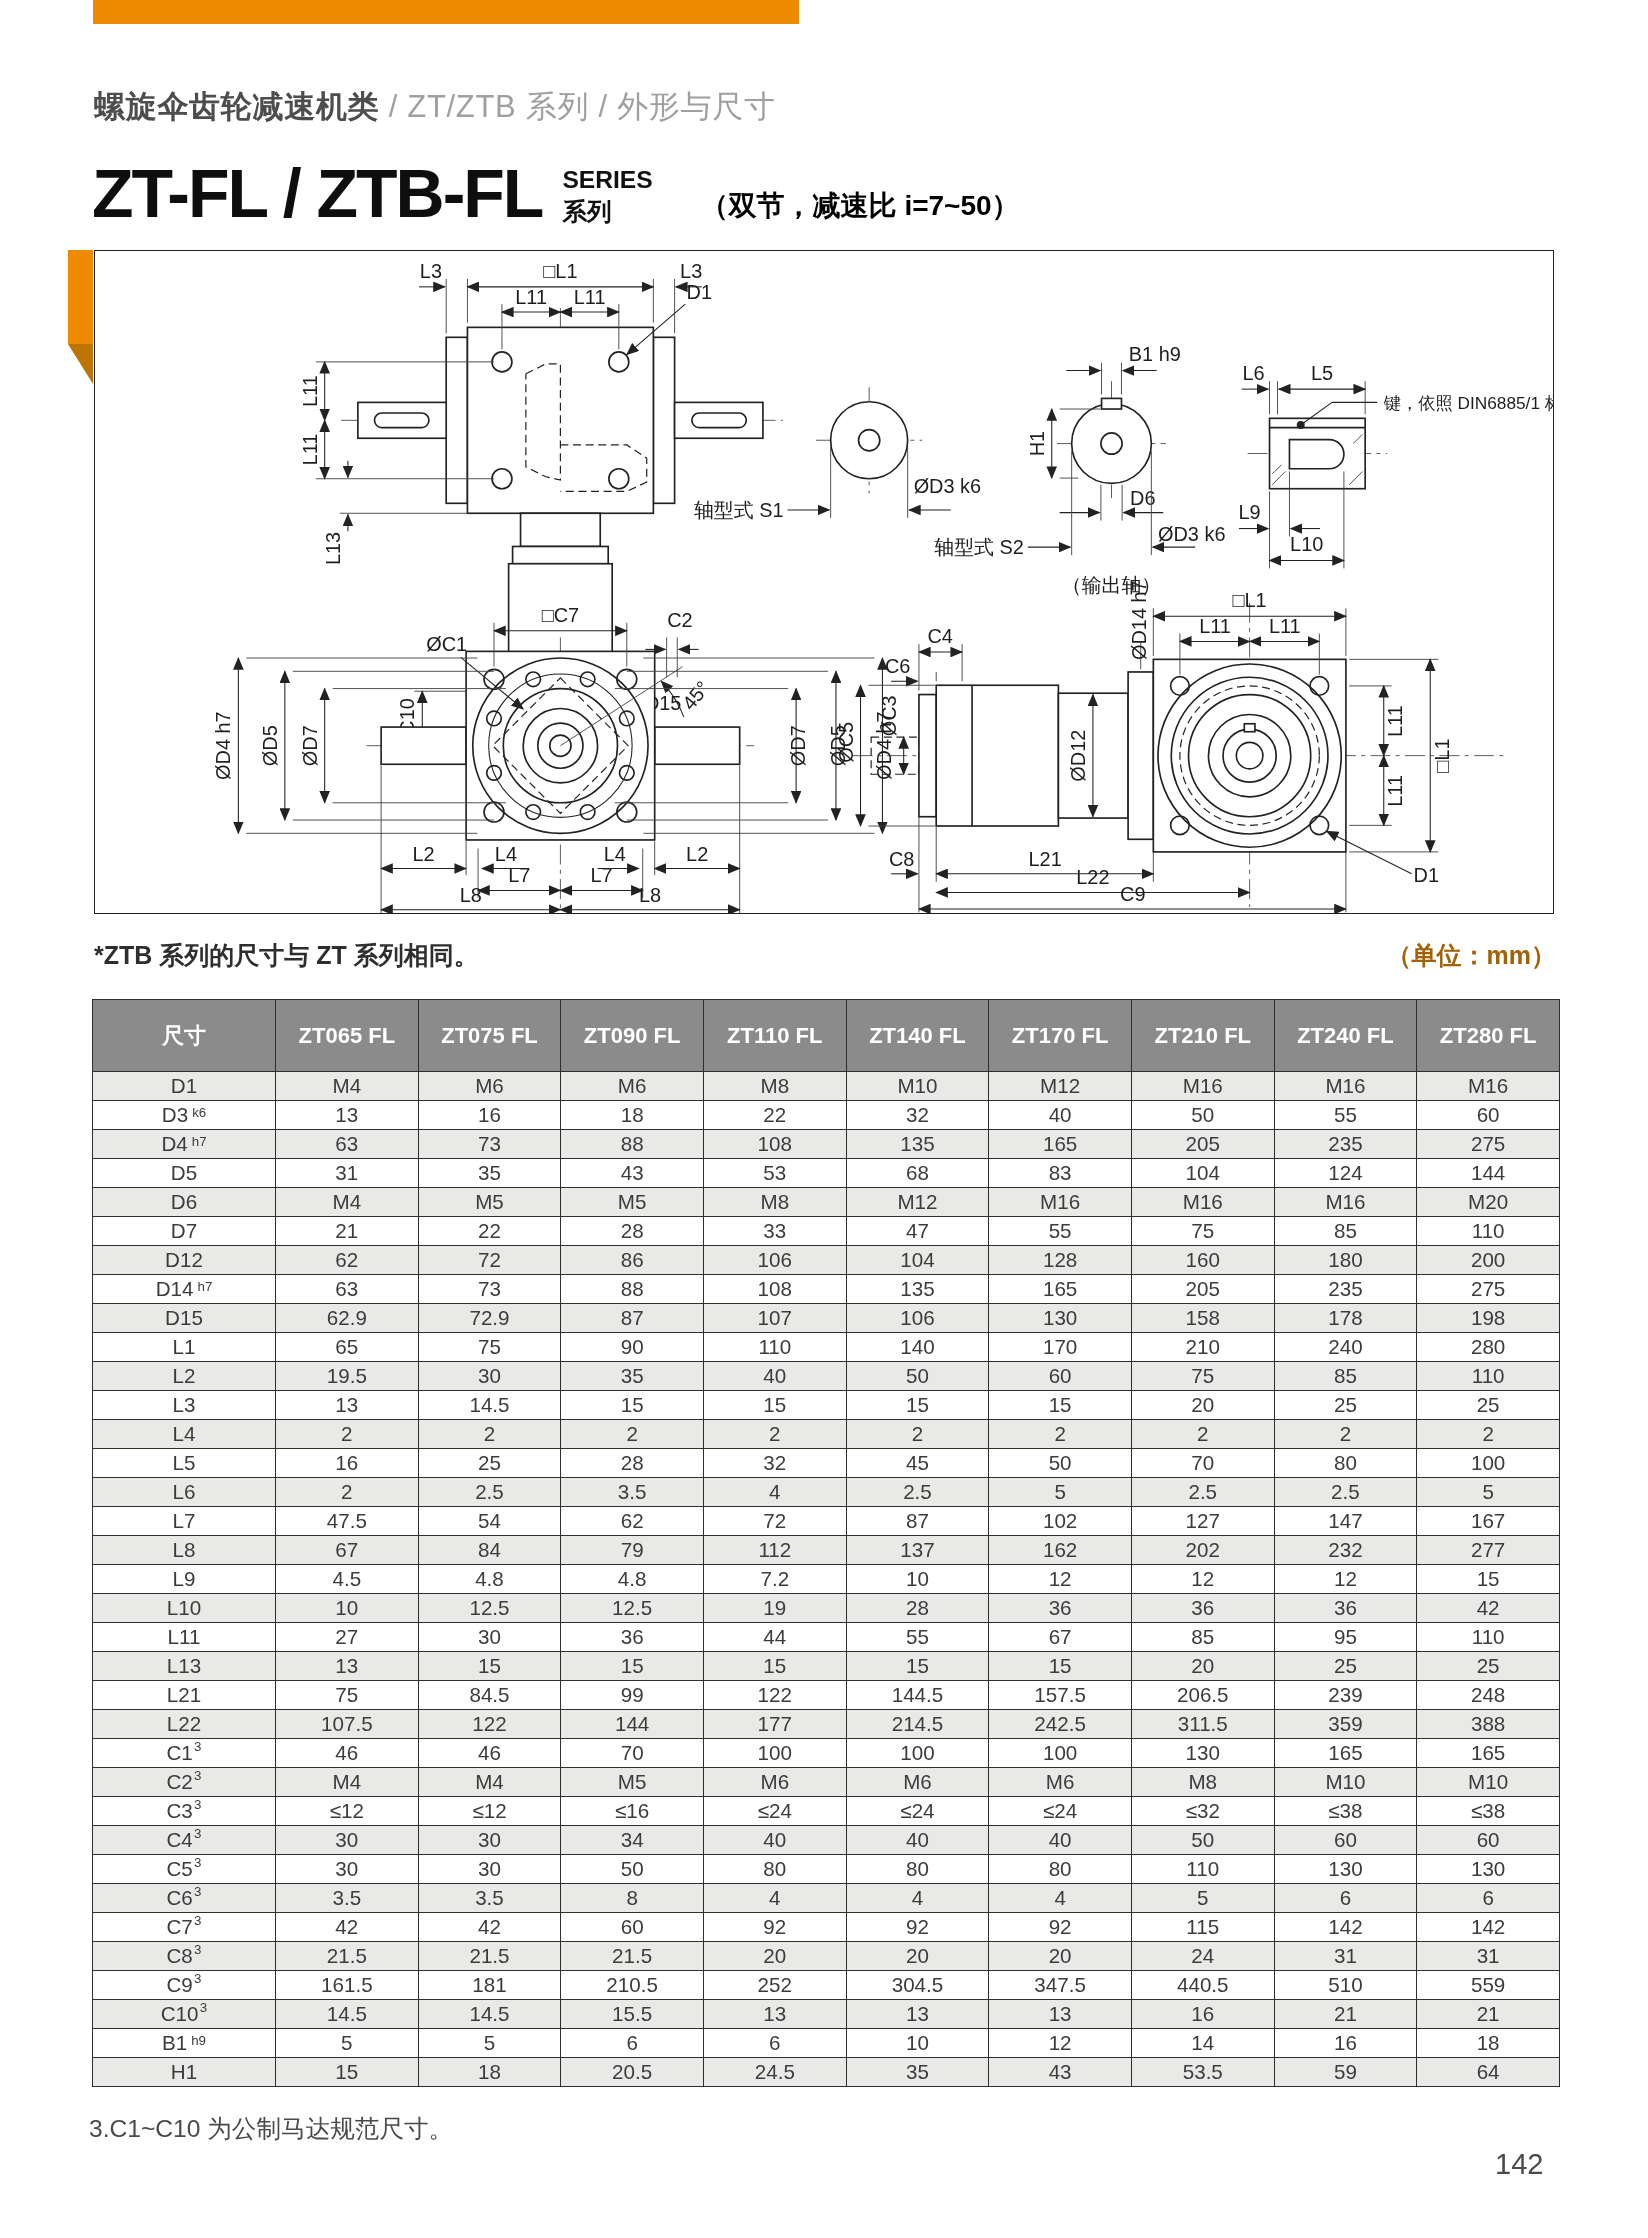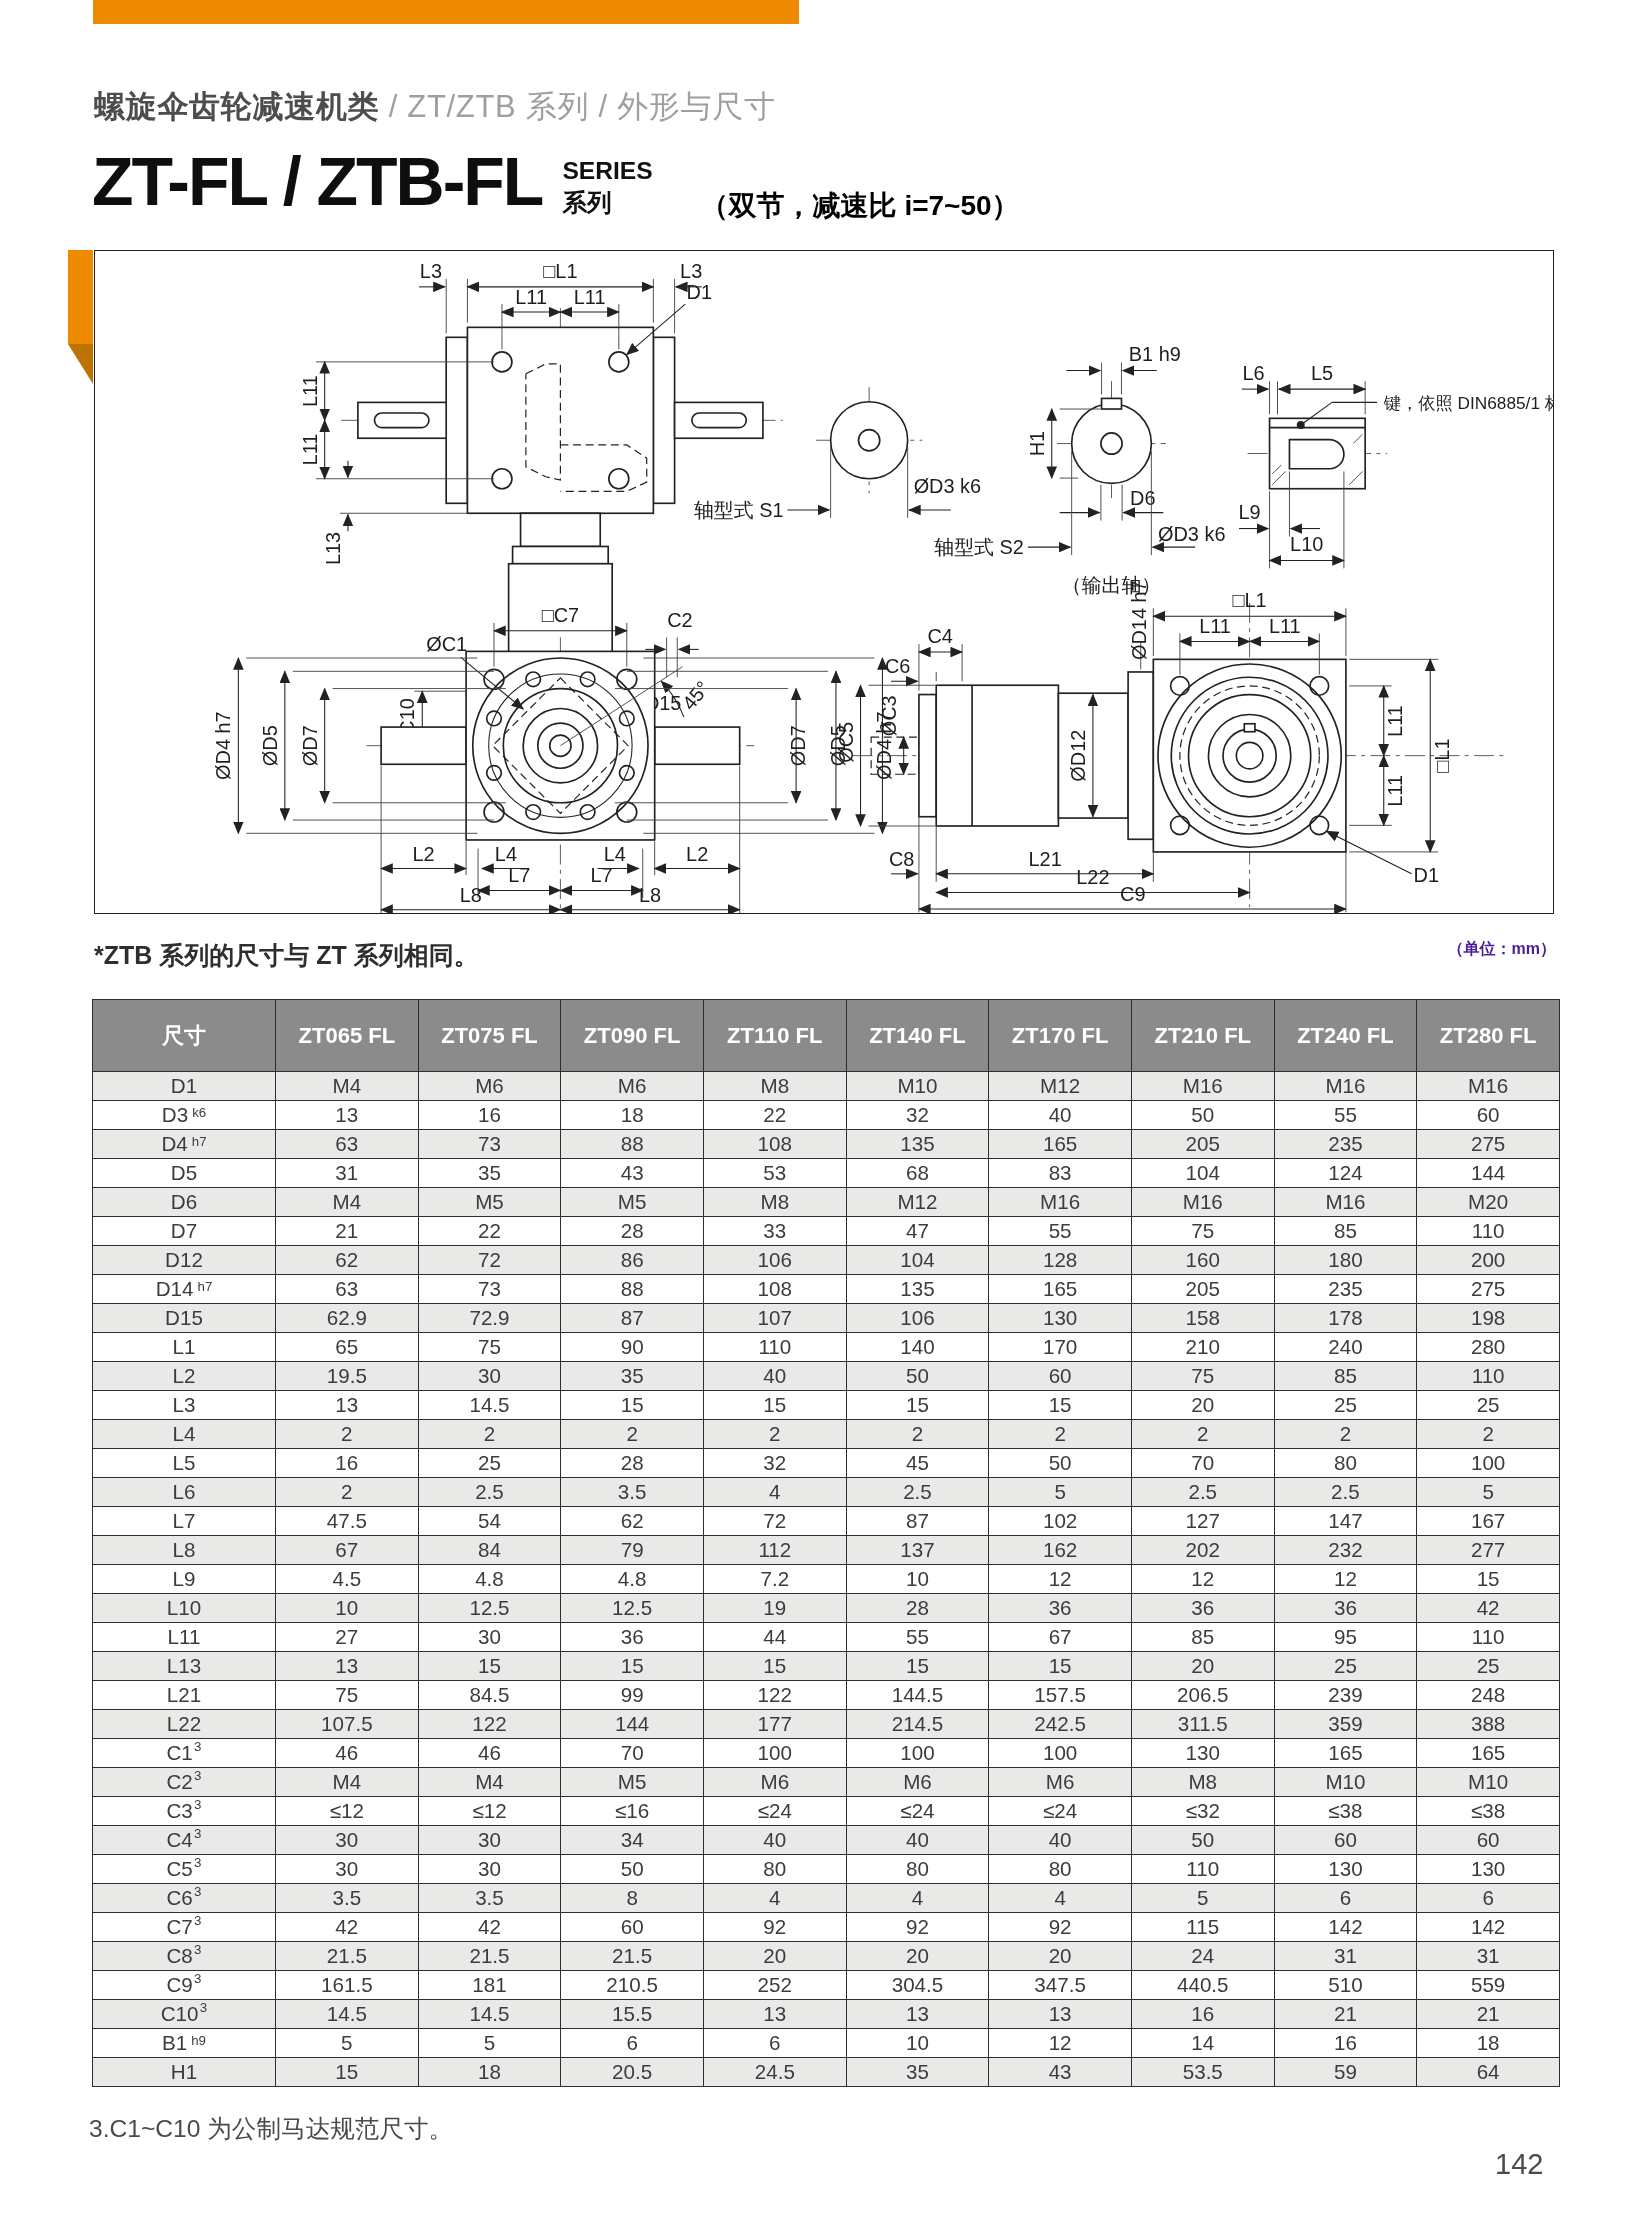--- a/index.html
+++ b/index.html
@@ -5,21 +5,21 @@
   html,body { margin:0; padding:0; background:#e8e8e8; }
   .page { position:relative; width:1649px; height:2239px; background:#ffffff; overflow:hidden;
           font-family:"Liberation Sans","DejaVu Sans",sans-serif; margin:0 auto; }
 
   .topbar { position:absolute; left:93px; top:0; width:706px; height:24px; background:#ED8A00; }
 
   .breadcrumb { position:absolute; left:94px; top:86px; font-size:31px; font-weight:bold;
                 color:#4d4d4d; letter-spacing:0.7px; white-space:nowrap; }
   .breadcrumb .light { color:#9f9f9f; font-weight:normal; }
 
-  .titlerow { position:absolute; left:92px; top:150px; display:flex; align-items:flex-start; }
+  .titlerow { position:absolute; left:92px; top:150px; display:flex; align-items:flex-end; }
   .big-title { font-size:68px; font-weight:bold; color:#0e0e0e; line-height:0.92; letter-spacing:-2px; }
   .series { margin-left:20px; margin-top:6.6px; display:flex; flex-direction:column; }
   .series .en { font-size:24.6px; font-weight:bold; color:#111; line-height:1.1; }
   .series .zh { font-size:24.6px; font-weight:bold; color:#111; line-height:1.1; margin-top:5.3px; }
   .subtitle { margin-left:48px; margin-top:37px; font-size:28px; font-weight:bold; color:#000000; white-space:nowrap; }
 
   .ribbon { position:absolute; left:68px; top:250px; width:25px; height:94px; background:#ED8A00; }
   .ribbon-fold { position:absolute; left:68px; top:344px; width:25px; height:40px; background:#BC7301;
                  clip-path:polygon(0 0,100% 0,100% 100%); }
 
@@ -30,21 +30,21 @@
   svg text { font-family:"Liberation Sans","DejaVu Sans",sans-serif; font-size:30px; fill:#1e1e1e; }
   svg text.sm { font-size:26px; }
   .s   { stroke:#222; stroke-width:2.5; fill:none; }
   .sf  { stroke:#222; stroke-width:2.5; fill:#ffffff; }
   .t   { stroke:#444; stroke-width:1.4; fill:none; }
   .d   { stroke:#222; stroke-width:1.8; fill:none; stroke-dasharray:12 7; }
   .c   { stroke:#333; stroke-width:1.2; fill:none; stroke-dasharray:30 8 6 8; }
   .dim { stroke:#222; stroke-width:1.6; fill:none; }
 
   .noteL { position:absolute; left:94px; top:939px; font-size:25px; font-weight:bold; color:#2e2e2e; }
-  .noteR { position:absolute; right:93px; top:939px; font-size:16px; font-weight:bold; color:#4c1d95; }
+  .noteR { position:absolute; right:93px; top:939px; font-size:25px; font-weight:bold; color:#a16207; }
 
   .dimtable { position:absolute; left:92px; top:999px; width:1468px; border-collapse:collapse; table-layout:fixed; }
   .dimtable th { background:#8B8B8B; color:#ffffff; font-size:22px; font-weight:bold; height:39px;
                  border:1.3px solid #2e2e2e; padding:16px; }
   .dimtable th:first-child { width:150px; }
   .dimtable td { height:28px; font-size:20.6px; color:#3c3c3c; text-align:center;
                  border:1.3px solid #2e2e2e; padding:0; line-height:1; }
   .dimtable tbody tr:nth-child(odd) td { background:#E9E9E7; }
   .dimtable tbody tr:nth-child(even) td { background:#ffffff; }
   .tol  { font-size:13.3px; position:relative; top:-4.7px; margin-left:4px; }

